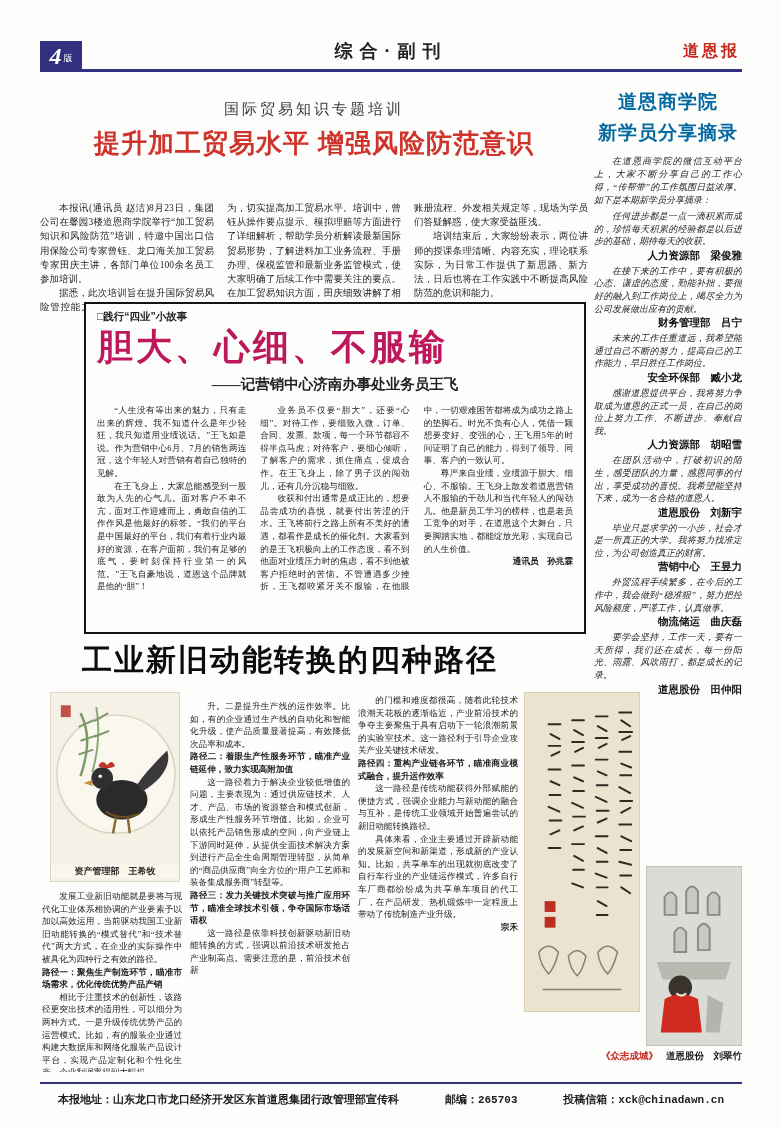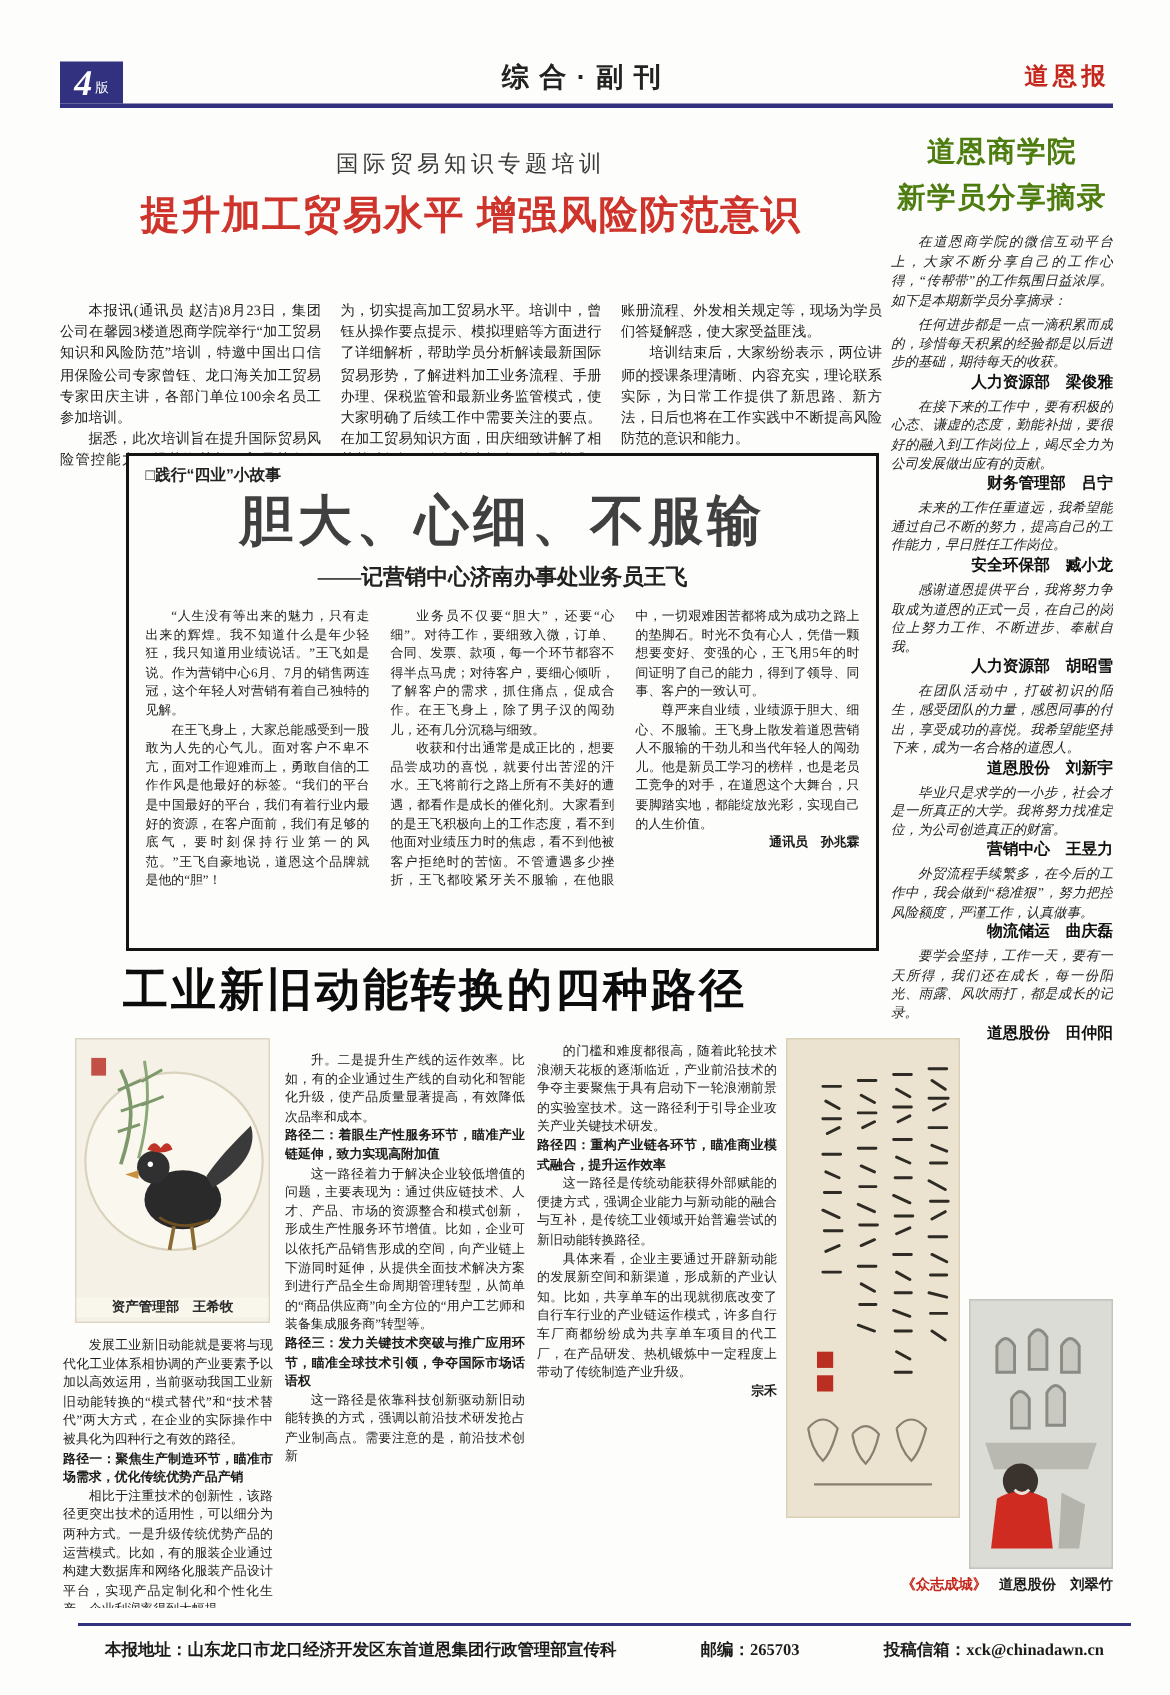--- a/index.html
+++ b/index.html
@@ -26,34 +26,34 @@
   .art1-kicker { text-align:center; font-size:15px; letter-spacing:3px; color:#3a3a3a; margin-bottom:7px; }
   .art1-headline { text-align:center; font-family:"Liberation Sans", sans-serif; font-weight:bold;
                    font-size:26px; letter-spacing:1px; color:#ce342b; margin-bottom:12px; white-space:nowrap; }
   .art1-body { column-count:3; column-gap:13px; font-size:9.5px; line-height:14.2px;
                text-align:justify; height:136px; overflow:hidden;margin-top:40px; }
   .art1-body p { text-indent:2em; }
 
   
   .sidebar { position:absolute; left:594px; top:86px; width:148px; height:614px; overflow:hidden; }
   .sb-title { text-align:center; font-family:"Liberation Sans", sans-serif; font-weight:bold;
-              font-size:19px; line-height:31px; color:#4d7c0f; letter-spacing:1px; }
+              font-size:19px; line-height:31px; color:#0369a1; letter-spacing:1px; }
   .sb-intro { margin-top:7px; font-style:italic; font-size:9px; line-height:13px; text-align:justify;
               text-indent:2em; color:#222; }
   .sb-quote { font-style:italic; font-size:9px; line-height:12.6px; text-align:justify;
               text-indent:2em; color:#222; margin-top:3px; }
   .sb-attr { text-align:right; font-family:"Liberation Sans", sans-serif; font-weight:bold;
              font-size:10.5px; line-height:14px; color:#111; }
 
   
   .feature { position:absolute; left:84px; top:302px; width:502px; height:332px;
              border:2.5px solid #141414; padding:6px 11px; background:#fdfdfb; }
   .feat-tag { font-family:"Liberation Sans", sans-serif; font-weight:bold; font-size:10.5px; color:#222; }
-  .feat-headline { text-align:center; font-family:"Liberation Sans", sans-serif; font-weight:bold;
-                   font-size:36px; letter-spacing:3px; color:#404040; margin-top:2px; line-height:42px; }
+  .feat-headline { font-family:"Liberation Sans", sans-serif; font-weight:bold;
+                   font-size:36px; letter-spacing:3px; color:#be185d; margin-top:2px; line-height:42px; }
   .feat-sub { text-align:center; font-weight:bold; font-size:14.5px; color:#222; margin-top:7px; }
   .feat-body { margin-top:10px; column-count:3; column-gap:14px; font-size:8.6px; line-height:12.6px;
                text-align:justify; height:226px; overflow:hidden; }
   .feat-body p { text-indent:2em; }
   .feat-byline { text-align:right; text-indent:0 !important; font-weight:bold; }
 
   
   .art3-headline { position:absolute; left:40px; top:640px; width:500px; text-align:center;
                    font-family:"Liberation Sans", sans-serif; font-weight:bold; font-size:30px;
                    letter-spacing:2px; color:#0c0c0c; white-space:nowrap; }
@@ -79,23 +79,23 @@
   .calligraphy svg { display:block; width:100%; height:100%; }
   .photo { position:absolute; left:646px; top:866px; width:96px; height:180px;
            background:#d8d8d4; border:1px solid #c4c4be; }
   .photo svg { display:block; width:100%; height:100%; }
   .photo-caption { position:absolute; left:600px; top:1050px; width:142px; text-align:right;
                    font-size:9.5px; font-weight:bold; white-space:nowrap; }
   .photo-caption .t { color:#c5271d; }
   .photo-caption .c { color:#1c1c1c; margin-left:8px; }
 
   
-  .footer { position:absolute; left:52px; top:1082px; width:702px; border-top:2.5px solid #31317f;
+  .footer { position:absolute; left:40px; top:1082px; width:702px; border-top:2.5px solid #31317f;
             padding:8px 18px 0 18px; display:flex; justify-content:space-between;
-            font-family:Liberation Serif, serif; font-weight:bold; font-size:11px; color:#1c1c1c; }
+            font-family:Liberation Mono, monospace; font-weight:bold; font-size:11px; color:#1c1c1c; }
 </style>
 </head>
 <body>
 
 <div class="page">
 
   <div class="masthead">
     <div class="pagenum-box">
       <span class="pagenum">4</span>
       <span class="pagelabel">版</span>

